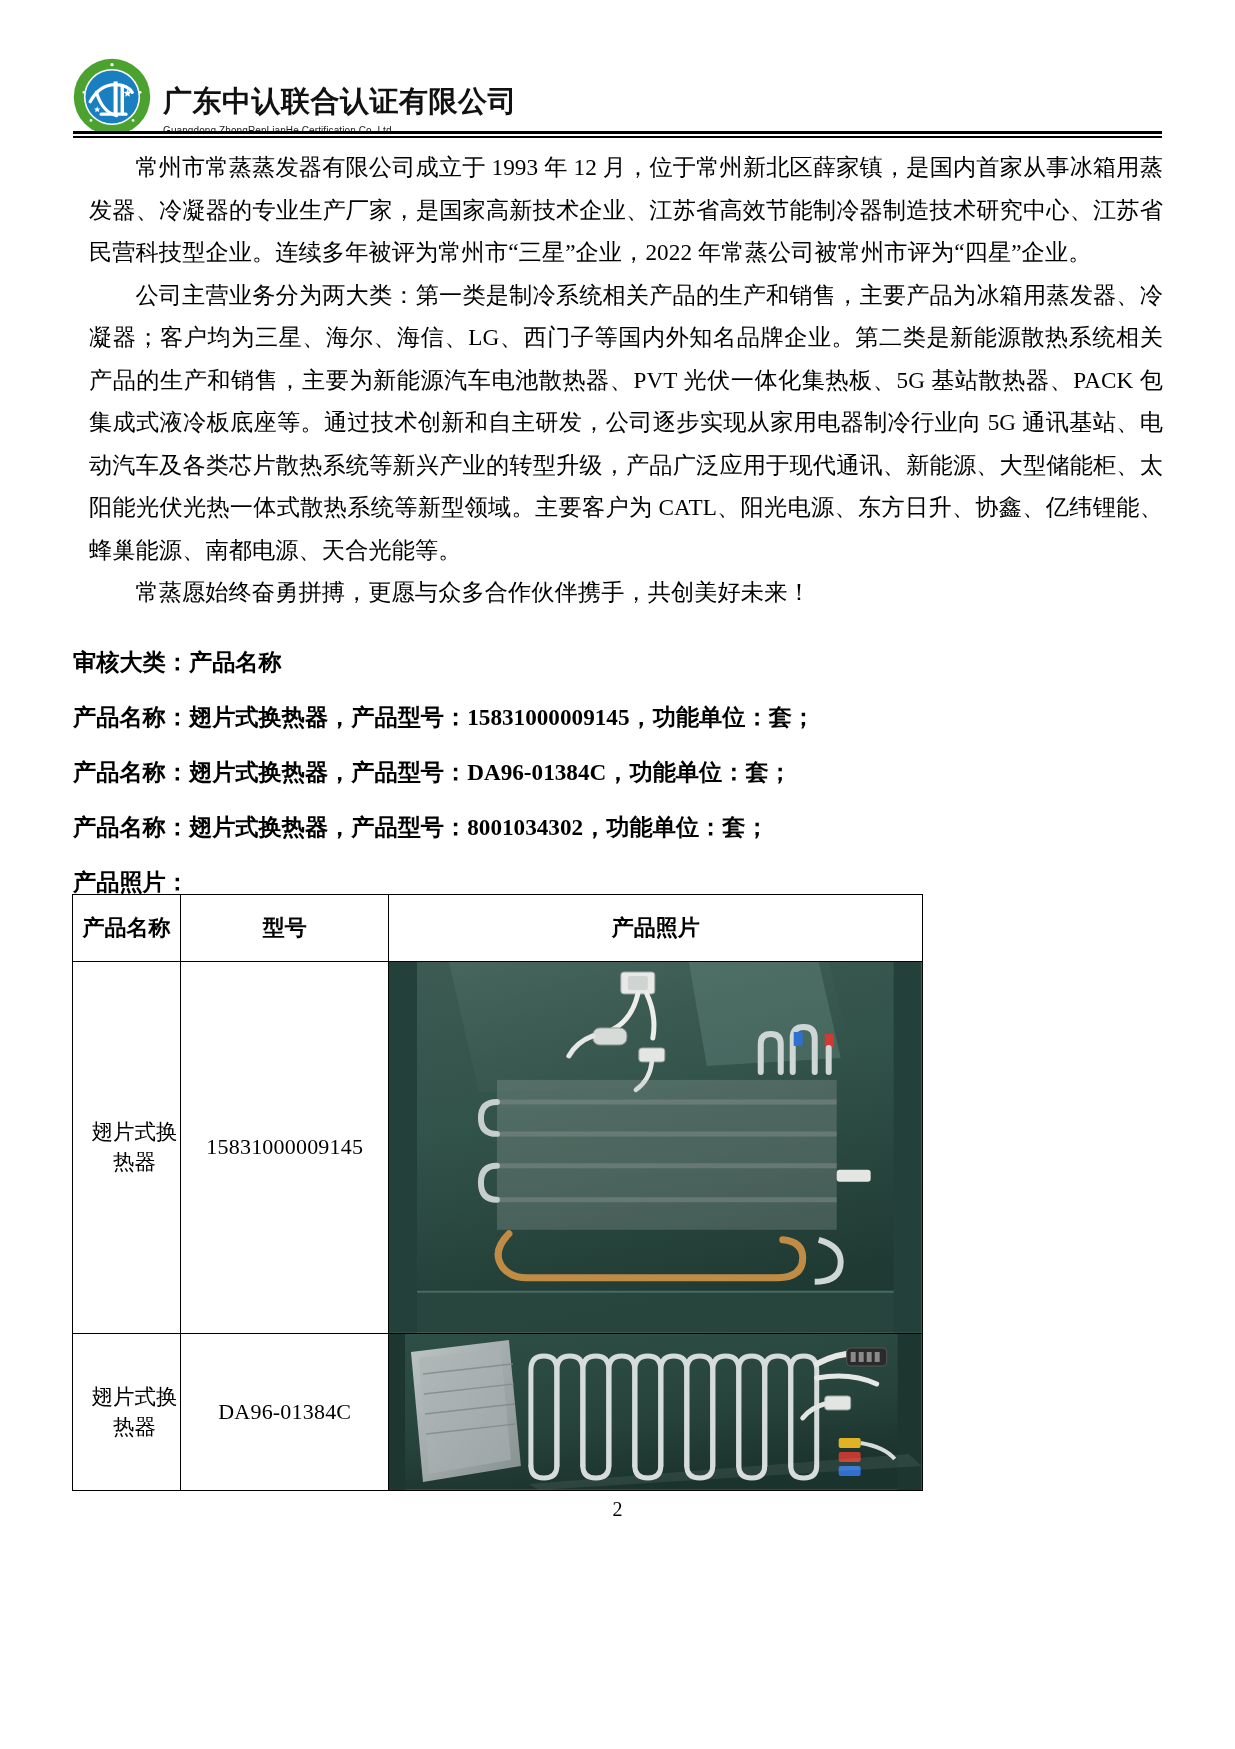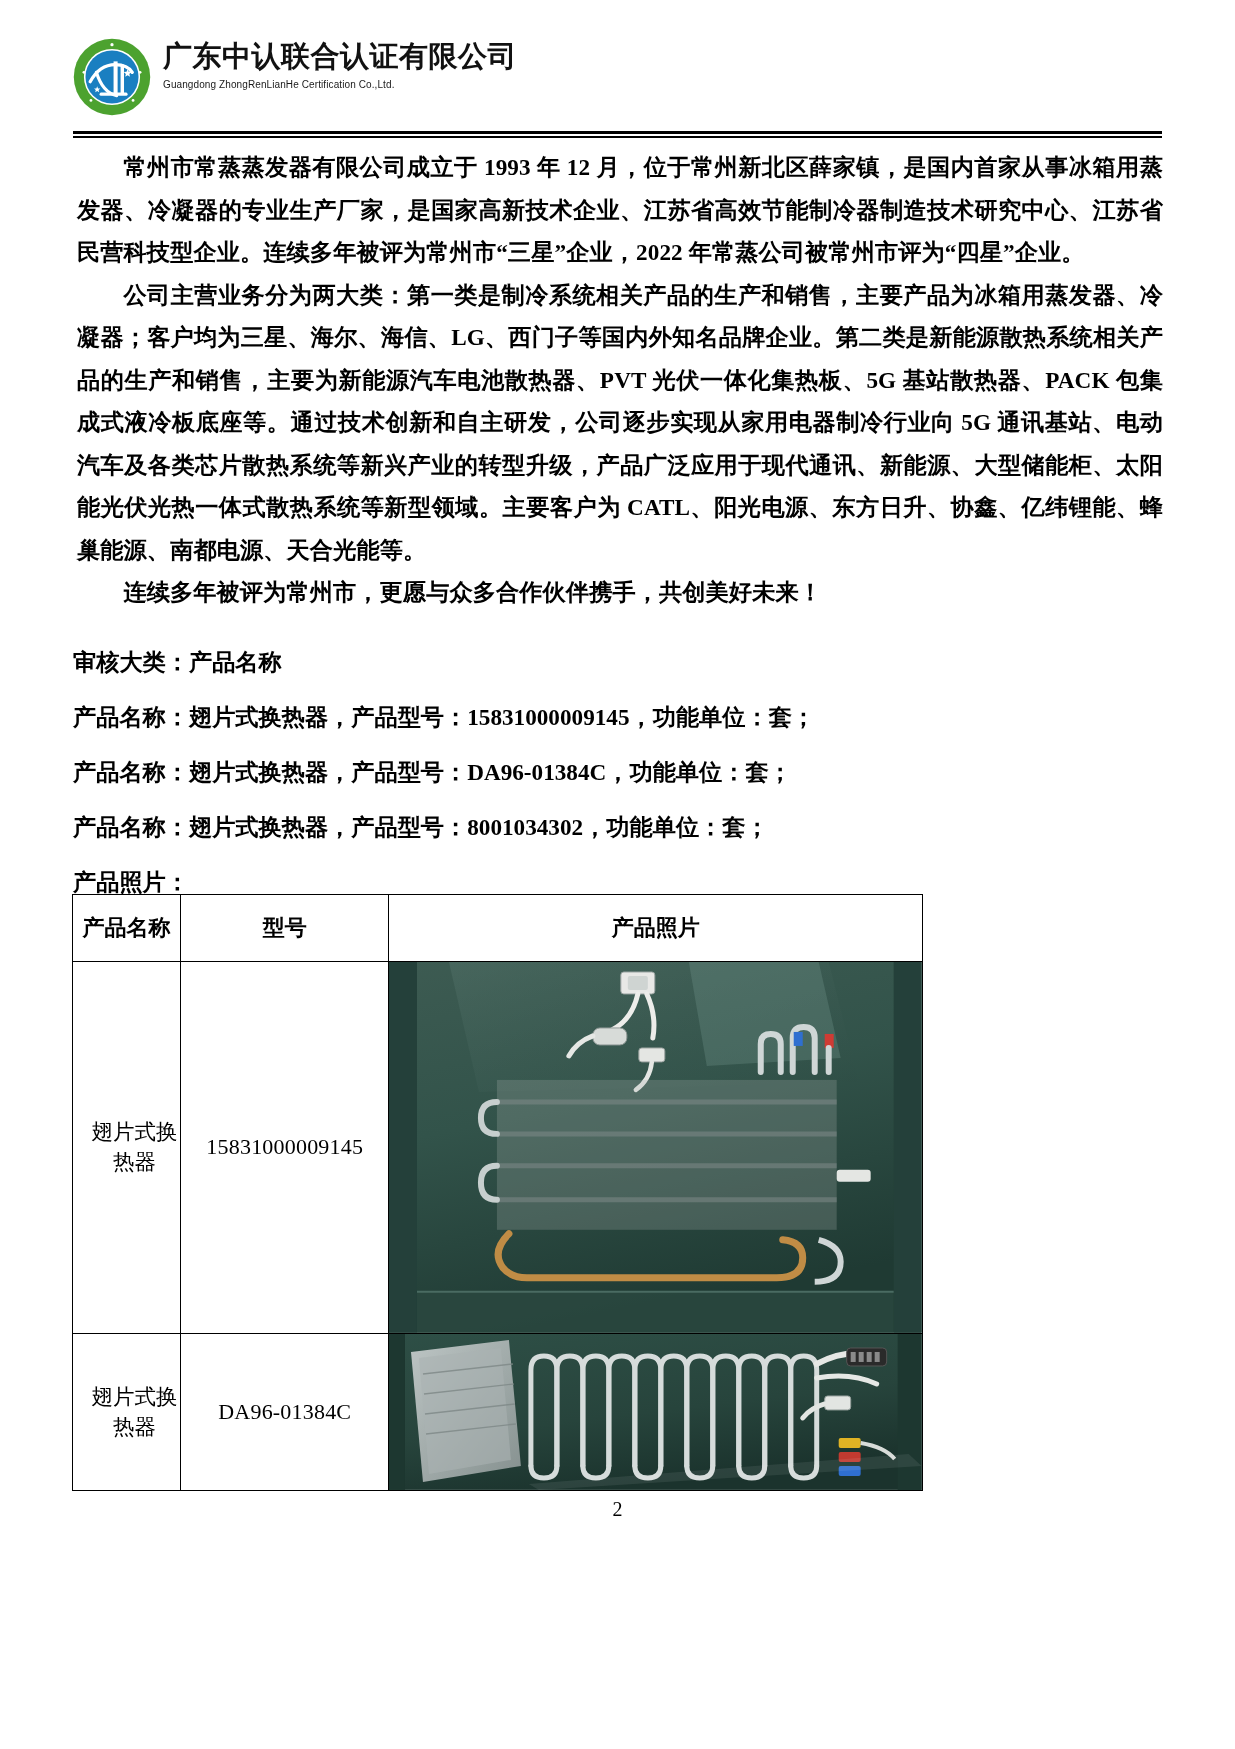--- a/index.html
+++ b/index.html
@@ -4,21 +4,21 @@
 <style>
   html,body{margin:0;padding:0;background:#808080;}
   body{font-family:"Liberation Serif","DejaVu Serif",serif;}
   .page{
     width:1235px;height:1749px;background:#ffffff;position:relative;
     margin:0 auto;overflow:hidden;box-sizing:border-box;
   }
   
   .header{
     position:absolute;left:73px;top:38px;width:1090px;height:98px;
-    display:flex;align-items:flex-start;
+    display:flex;align-items:flex-end;
   }
   .logo{
     width:78px;height:78px;flex:0 0 78px;position:relative;margin-right:12px;
   }
   .logo svg{display:block;width:78px;height:78px;}
   .header-text{display:flex;flex-direction:column;justify-content:center;padding-top:2px;}
   .hdr-cn{
     font-family:"Liberation Sans","DejaVu Sans",sans-serif;
     font-weight:bold;font-size:29px;line-height:1.12;color:#111;letter-spacing:0.5px;
   }
@@ -30,27 +30,26 @@
   .rule-thick{height:3px;background:#000;}
   .rule-gap{height:2px;background:#fff;}
   .rule-thin{height:1.5px;background:#000;}
 
   
   .body{
     position:absolute;left:73px;top:146px;width:1090px;
     font-size:23.2px;color:#000;
   }
   p.para{
-    margin:0 0 0 4px;
+    margin:0 0 0 16px;
     text-indent:2em;
     line-height:42.5px;
     text-align:justify;
     text-justify:inter-ideograph;
     letter-spacing:0.1px;
-    font-weight:bold;
   }
   .spacer-sm{height:14px;}
   .spacer-md{height:28px;}
   p.line{
     margin:0;text-indent:0;line-height:41px;text-align:left;font-weight:bold;
   }
 
   
   .ptable{
     position:absolute;left:72px;top:894px;width:851px;
@@ -119,21 +118,21 @@
 
   <div class="rule-wrap">
     <div class="rule-thick"></div>
     <div class="rule-gap"></div>
     <div class="rule-thin"></div>
   </div>
 
   <div class="body">
     <p class="para">常州市常蒸蒸发器有限公司成立于 1993 年 12 月，位于常州新北区薛家镇，是国内首家从事冰箱用蒸发器、冷凝器的专业生产厂家，是国家高新技术企业、江苏省高效节能制冷器制造技术研究中心、江苏省民营科技型企业。连续多年被评为常州市“三星”企业，2022 年常蒸公司被常州市评为“四星”企业。</p>
     <p class="para">公司主营业务分为两大类：第一类是制冷系统相关产品的生产和销售，主要产品为冰箱用蒸发器、冷凝器；客户均为三星、海尔、海信、LG、西门子等国内外知名品牌企业。第二类是新能源散热系统相关产品的生产和销售，主要为新能源汽车电池散热器、PVT 光伏一体化集热板、5G 基站散热器、PACK 包集成式液冷板底座等。通过技术创新和自主研发，公司逐步实现从家用电器制冷行业向 5G 通讯基站、电动汽车及各类芯片散热系统等新兴产业的转型升级，产品广泛应用于现代通讯、新能源、大型储能柜、太阳能光伏光热一体式散热系统等新型领域。主要客户为 CATL、阳光电源、东方日升、协鑫、亿纬锂能、蜂巢能源、南都电源、天合光能等。</p>
-    <p class="para">连续多年被评为常州市，更愿与众多合作伙伴携手，共创美好未来！</p>
+    <p class="para">常蒸愿始终奋勇拼搏，更愿与众多合作伙伴携手，共创美好未来！</p>
     <div class="spacer-md"></div>
     <p class="line">审核大类：产品名称</p>
     <div class="spacer-sm"></div>
     <p class="line">产品名称：翅片式换热器，产品型号：15831000009145，功能单位：套；</p>
     <div class="spacer-sm"></div>
     <p class="line">产品名称：翅片式换热器，产品型号：DA96-01384C，功能单位：套；</p>
     <div class="spacer-sm"></div>
     <p class="line">产品名称：翅片式换热器，产品型号：8001034302，功能单位：套；</p>
     <div class="spacer-sm"></div>
     <p class="line">产品照片：</p>

